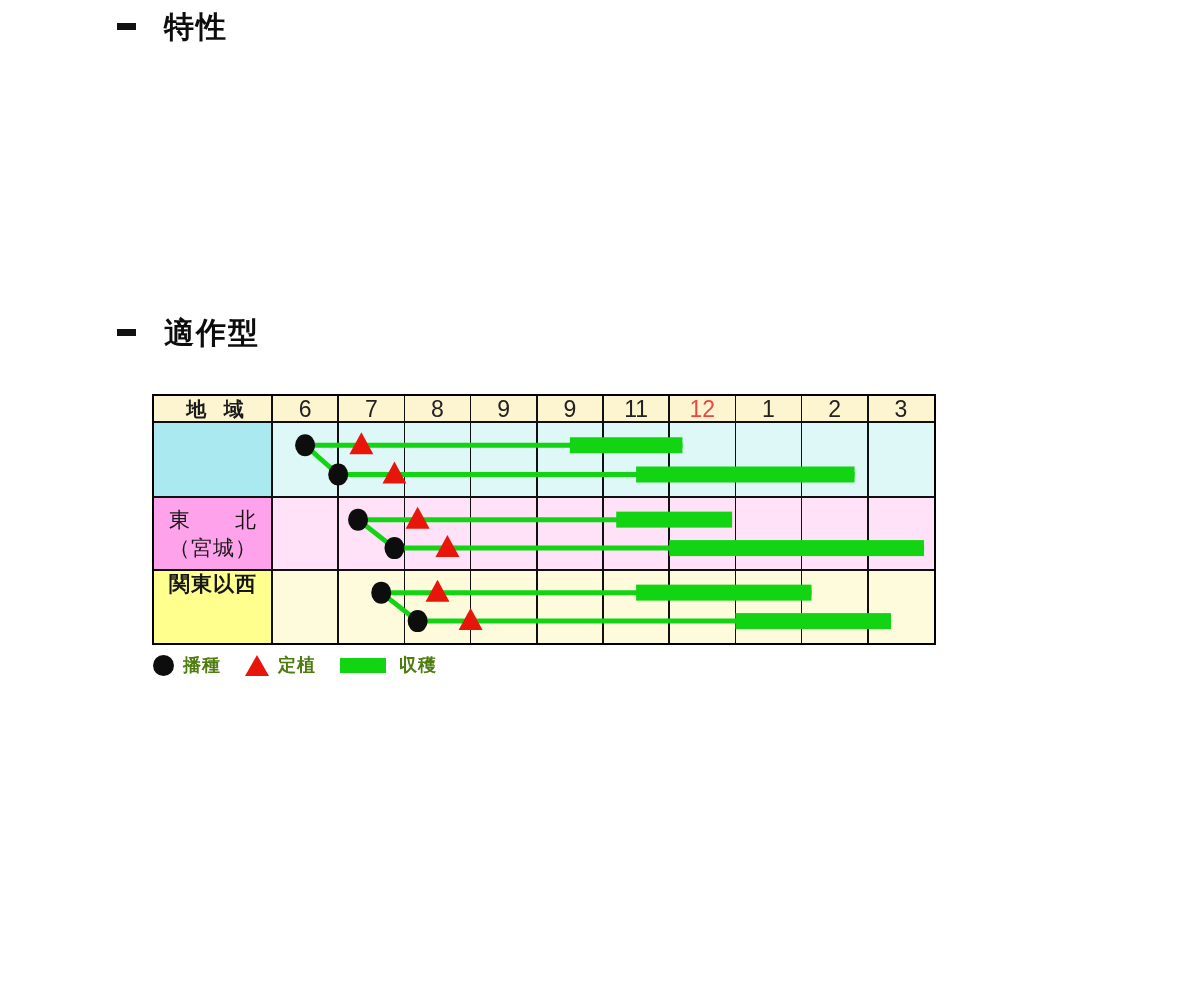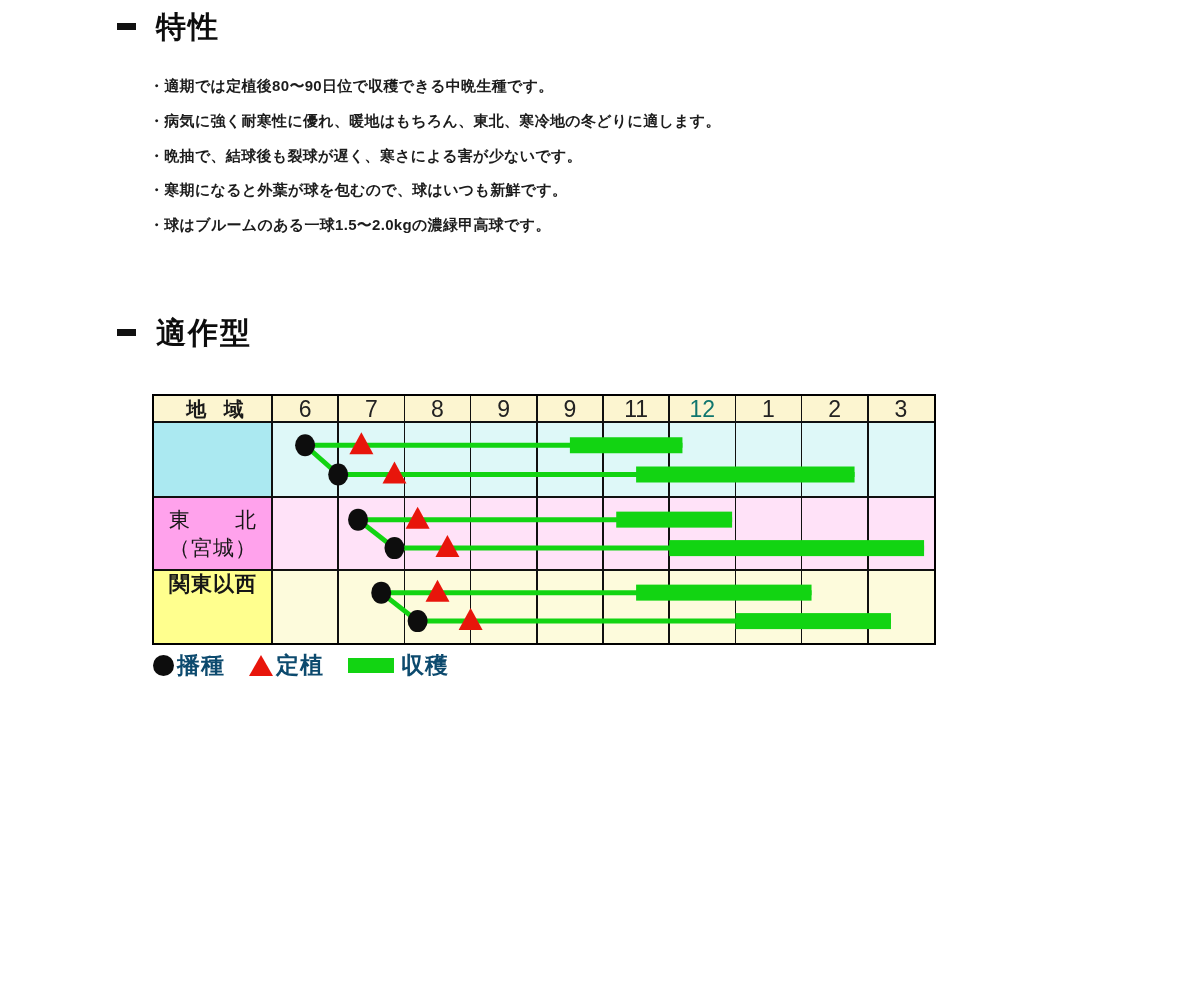--- a/index.html
+++ b/index.html
@@ -1,54 +1,47 @@
 <!DOCTYPE html>
 <html><head>
 <meta charset="utf-8">
 <style>
   html,body{margin:0;padding:0;background:#fff;}
   body{font-family:"Liberation Sans","DejaVu Sans",sans-serif;color:#1a1a1a;}
   .page{position:relative;width:1200px;height:1000px;background:#ffffff;overflow:hidden;}
 
-  .sec-title{position:absolute;left:117px;display:flex;align-items:center;gap:20px;}
+  .sec-title{position:absolute;left:117px;display:flex;align-items:center;gap:28px;}
   .dash{width:19px;height:7px;background:#111;flex:0 0 auto;}
   .sec-title-text{font-family:"DejaVu Serif","Liberation Serif",serif;font-weight:bold;
                   font-size:30px;color:#0d0d0d;letter-spacing:2px;line-height:1.1;}
 
   .bullets{position:absolute;left:149px;top:77px;list-style:none;margin:0;padding:0;}
   .bullets li{font-size:15px;font-weight:bold;color:#1c1c1c;margin-bottom:16px;line-height:1.25;letter-spacing:0.3px;}
 
   .chart{position:absolute;left:152px;top:394px;width:784px;height:251px;
          border:2px solid #000;box-sizing:border-box;background:#fff;}
   .chart *{box-sizing:border-box;}
 
   .legend{position:absolute;left:153px;top:650px;height:30px;display:flex;align-items:center;gap:24px;}
   .leg-item{display:flex;align-items:center;gap:3px;}
-  .leg-txt{font-size:23px;font-weight:bold;color:#0c4a6e;letter-spacing:1px;}
+  .leg-txt{font-size:18px;font-weight:bold;color:#4d7c0f;letter-spacing:1px;margin-left:6px;}
   .leg-dot{width:21px;height:21px;border-radius:50%;}
   .leg-tri{width:0;height:0;border-left:12px solid transparent;border-right:12px solid transparent;}
   .leg-bar{width:46px;height:15px;margin-right:4px;}
 </style>
 </head>
 <body>
 
 <div class="page">
 
   <div class="sec-title" style="top:10px;">
     <span class="dash"></span>
     <span class="sec-title-text">特性</span>
   </div>
 
-  <ul class="bullets">
-    <li>・適期では定植後80〜90日位で収穫できる中晩生種です。</li>
-    <li>・病気に強く耐寒性に優れ、暖地はもちろん、東北、寒冷地の冬どりに適します。</li>
-    <li>・晩抽で、結球後も裂球が遅く、寒さによる害が少ないです。</li>
-    <li>・寒期になると外葉が球を包むので、球はいつも新鮮です。</li>
-    <li>・球はブルームのある一球1.5〜2.0kgの濃緑甲高球です。</li>
-  </ul>
 
   <div class="sec-title" style="top:309px;margin-top:7px;">
     <span class="dash"></span>
     <span class="sec-title-text">適作型</span>
   </div>
 
   <div class="chart" id="chart">
       <div style="position: absolute; left: 0px; top: 0px; width: 780px; height: 26px; background: rgb(252, 245, 208);"></div>
       <div style="position: absolute; left: 0px; top: 26px; width: 118px; height: 75px; background: rgb(171, 233, 241);"></div>
       <div style="position: absolute; left: 118px; top: 26px; width: 662px; height: 75px; background: rgb(222, 248, 248);"></div>
@@ -56,21 +49,21 @@
       <div style="position: absolute; left: 118px; top: 101px; width: 662px; height: 73px; background: rgb(255, 226, 248);"></div>
       <div style="position: absolute; left: 0px; top: 174px; width: 118px; height: 73px; background: rgb(255, 255, 142);"></div>
       <div style="position: absolute; left: 118px; top: 174px; width: 662px; height: 73px; background: rgb(253, 251, 220);"></div>
       <div style="position: absolute; left: 0px; top: 0px; width: 108px; height: 26px; display: flex; align-items: center; justify-content: center; font-size: 20px; font-weight: bold; letter-spacing: 6px; color: rgb(26, 26, 26); padding-left: 20px;">地 域</div>
       <div style="position: absolute; left: 118px; top: 0px; width: 66.2px; height: 26px; display: flex; align-items: center; justify-content: center; font-size: 23px; font-weight: normal; color: rgb(34, 34, 34);">6</div>
       <div style="position: absolute; left: 184.2px; top: 0px; width: 66.2px; height: 26px; display: flex; align-items: center; justify-content: center; font-size: 23px; font-weight: normal; color: rgb(34, 34, 34);">7</div>
       <div style="position: absolute; left: 250.4px; top: 0px; width: 66.2px; height: 26px; display: flex; align-items: center; justify-content: center; font-size: 23px; font-weight: normal; color: rgb(34, 34, 34);">8</div>
       <div style="position: absolute; left: 316.6px; top: 0px; width: 66.2px; height: 26px; display: flex; align-items: center; justify-content: center; font-size: 23px; font-weight: normal; color: rgb(34, 34, 34);">9</div>
       <div style="position: absolute; left: 382.8px; top: 0px; width: 66.2px; height: 26px; display: flex; align-items: center; justify-content: center; font-size: 23px; font-weight: normal; color: rgb(34, 34, 34);">9</div>
       <div style="position: absolute; left: 449px; top: 0px; width: 66.2px; height: 26px; display: flex; align-items: center; justify-content: center; font-size: 23px; font-weight: normal; color: rgb(34, 34, 34);">11</div>
-      <div style="position: absolute; left: 515.2px; top: 0px; width: 66.2px; height: 26px; display: flex; align-items: center; justify-content: center; font-size: 23px; font-weight: normal; color: #0f766e;">12</div>
+      <div style="position: absolute; left: 515.2px; top: 0px; width: 66.2px; height: 26px; display: flex; align-items: center; justify-content: center; font-size: 23px; font-weight: normal; color: #ef4444;">12</div>
       <div style="position: absolute; left: 581.4px; top: 0px; width: 66.2px; height: 26px; display: flex; align-items: center; justify-content: center; font-size: 23px; font-weight: normal; color: rgb(34, 34, 34);">1</div>
       <div style="position: absolute; left: 647.6px; top: 0px; width: 66.2px; height: 26px; display: flex; align-items: center; justify-content: center; font-size: 23px; font-weight: normal; color: rgb(34, 34, 34);">2</div>
       <div style="position: absolute; left: 713.8px; top: 0px; width: 66.2px; height: 26px; display: flex; align-items: center; justify-content: center; font-size: 23px; font-weight: normal; color: rgb(34, 34, 34);">3</div>
       <div style="position: absolute; left: 1px; top: 101px; width: 116px; height: 73px; display: flex; flex-direction: column; align-items: center; justify-content: center; font-size: 21px; font-weight: normal; line-height: 1.3; color: rgb(22, 22, 22); letter-spacing: 1px;">
         <div>東　　北</div>
         <div>（宮城）</div>
       </div>
       <div style="position: absolute; left: 1px; top: 174px; width: 116px; height: 73px; display: flex; flex-direction: column; align-items: center; font-size: 21px; font-weight: bold; line-height: 1.3; color: rgb(22, 22, 22); letter-spacing: 1px;">
         <div>関東以西</div>
       </div>

